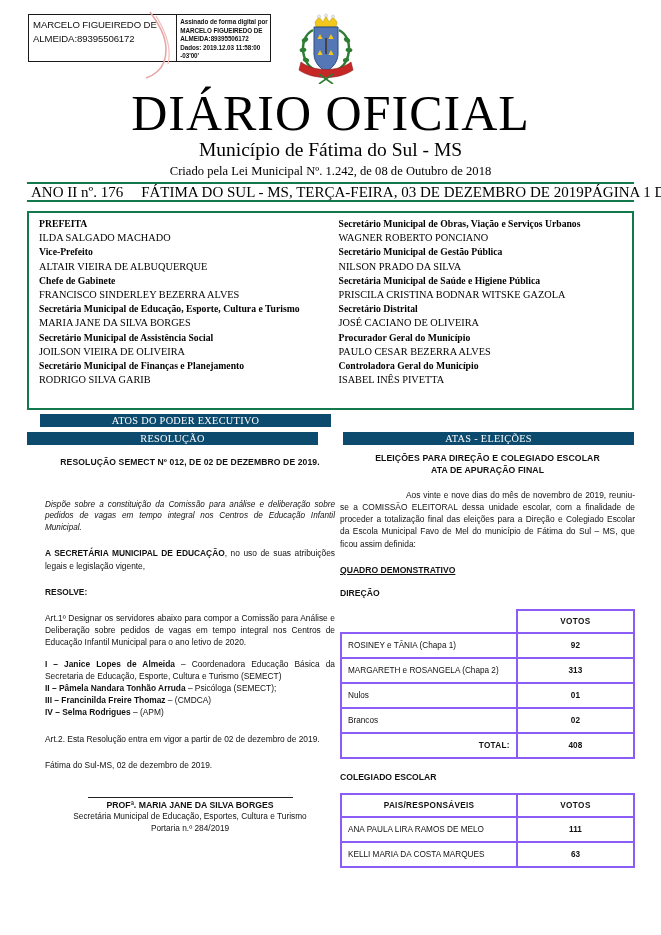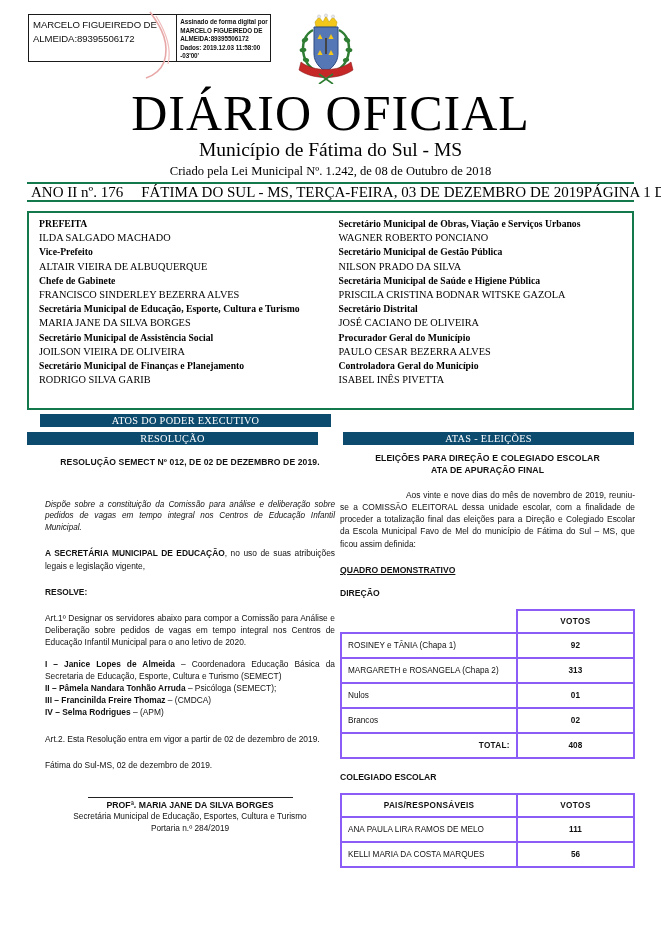--- a/index.html
+++ b/index.html
@@ -490,19 +490,19 @@
         <tr>
           <th class="pais-head">PAIS/RESPONSÁVEIS</th>
           <th class="votes-head">VOTOS</th>
         </tr>
         <tr>
           <td class="label-cell">ANA PAULA LIRA RAMOS DE MELO</td>
           <td class="votes-cell">111</td>
         </tr>
         <tr>
           <td class="label-cell">KELLI MARIA DA COSTA MARQUES</td>
-          <td class="votes-cell">56</td>
+          <td class="votes-cell">63</td>
         </tr>
       </tbody>
     </table>
   </div>
 
 </div>
 
 </body></html>

